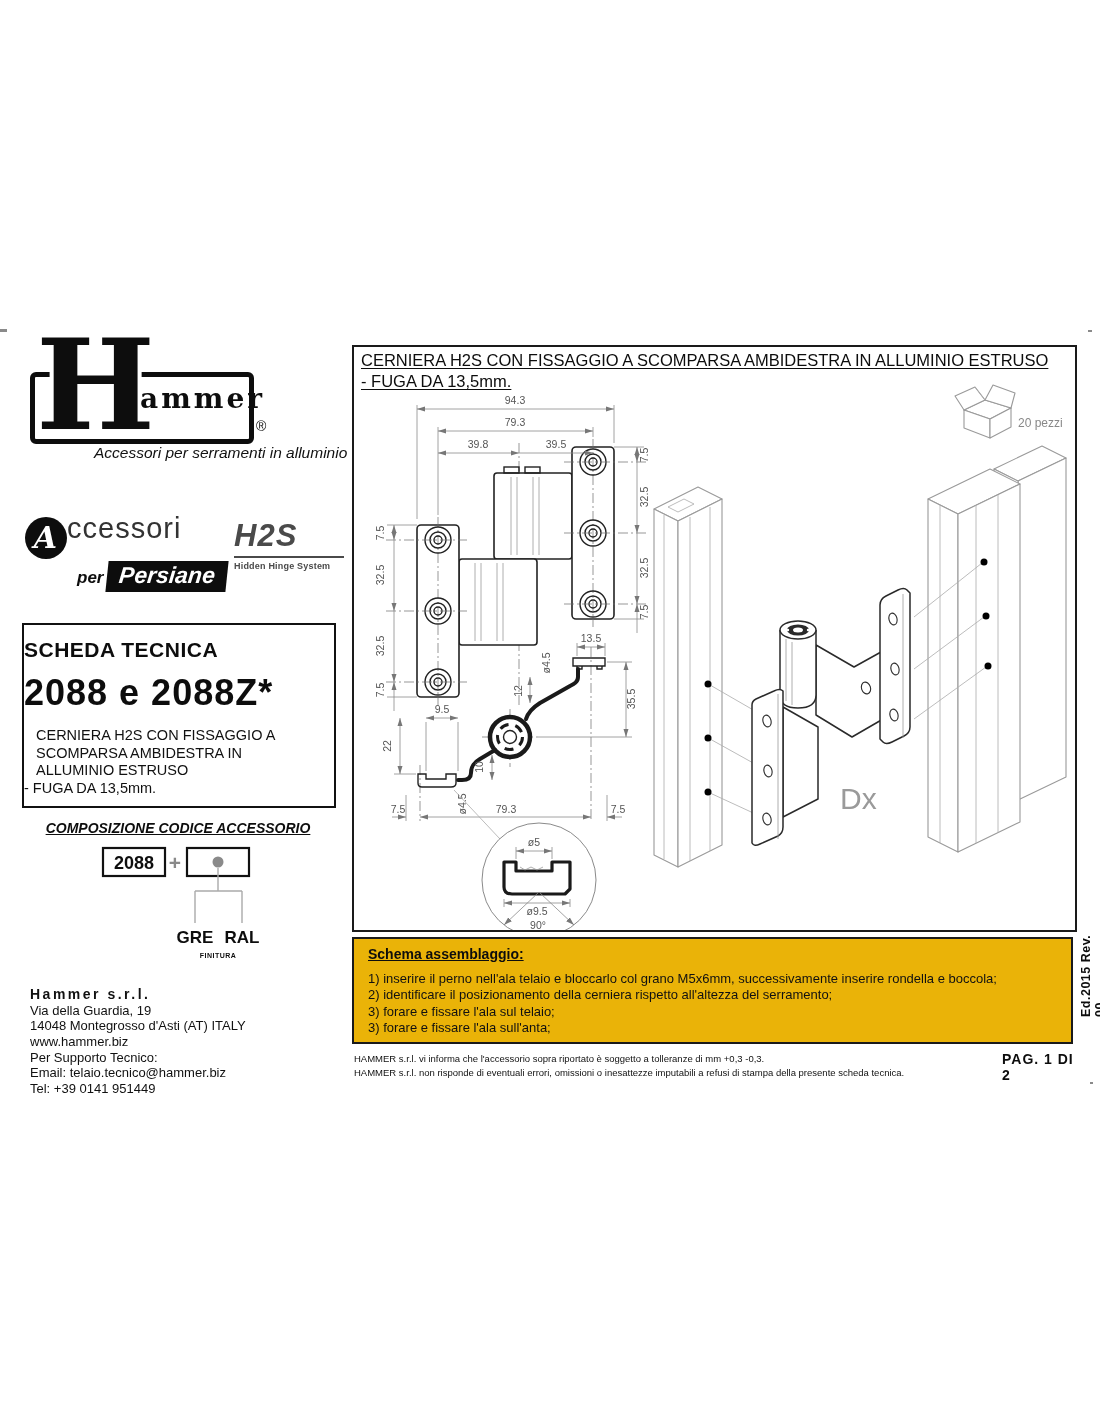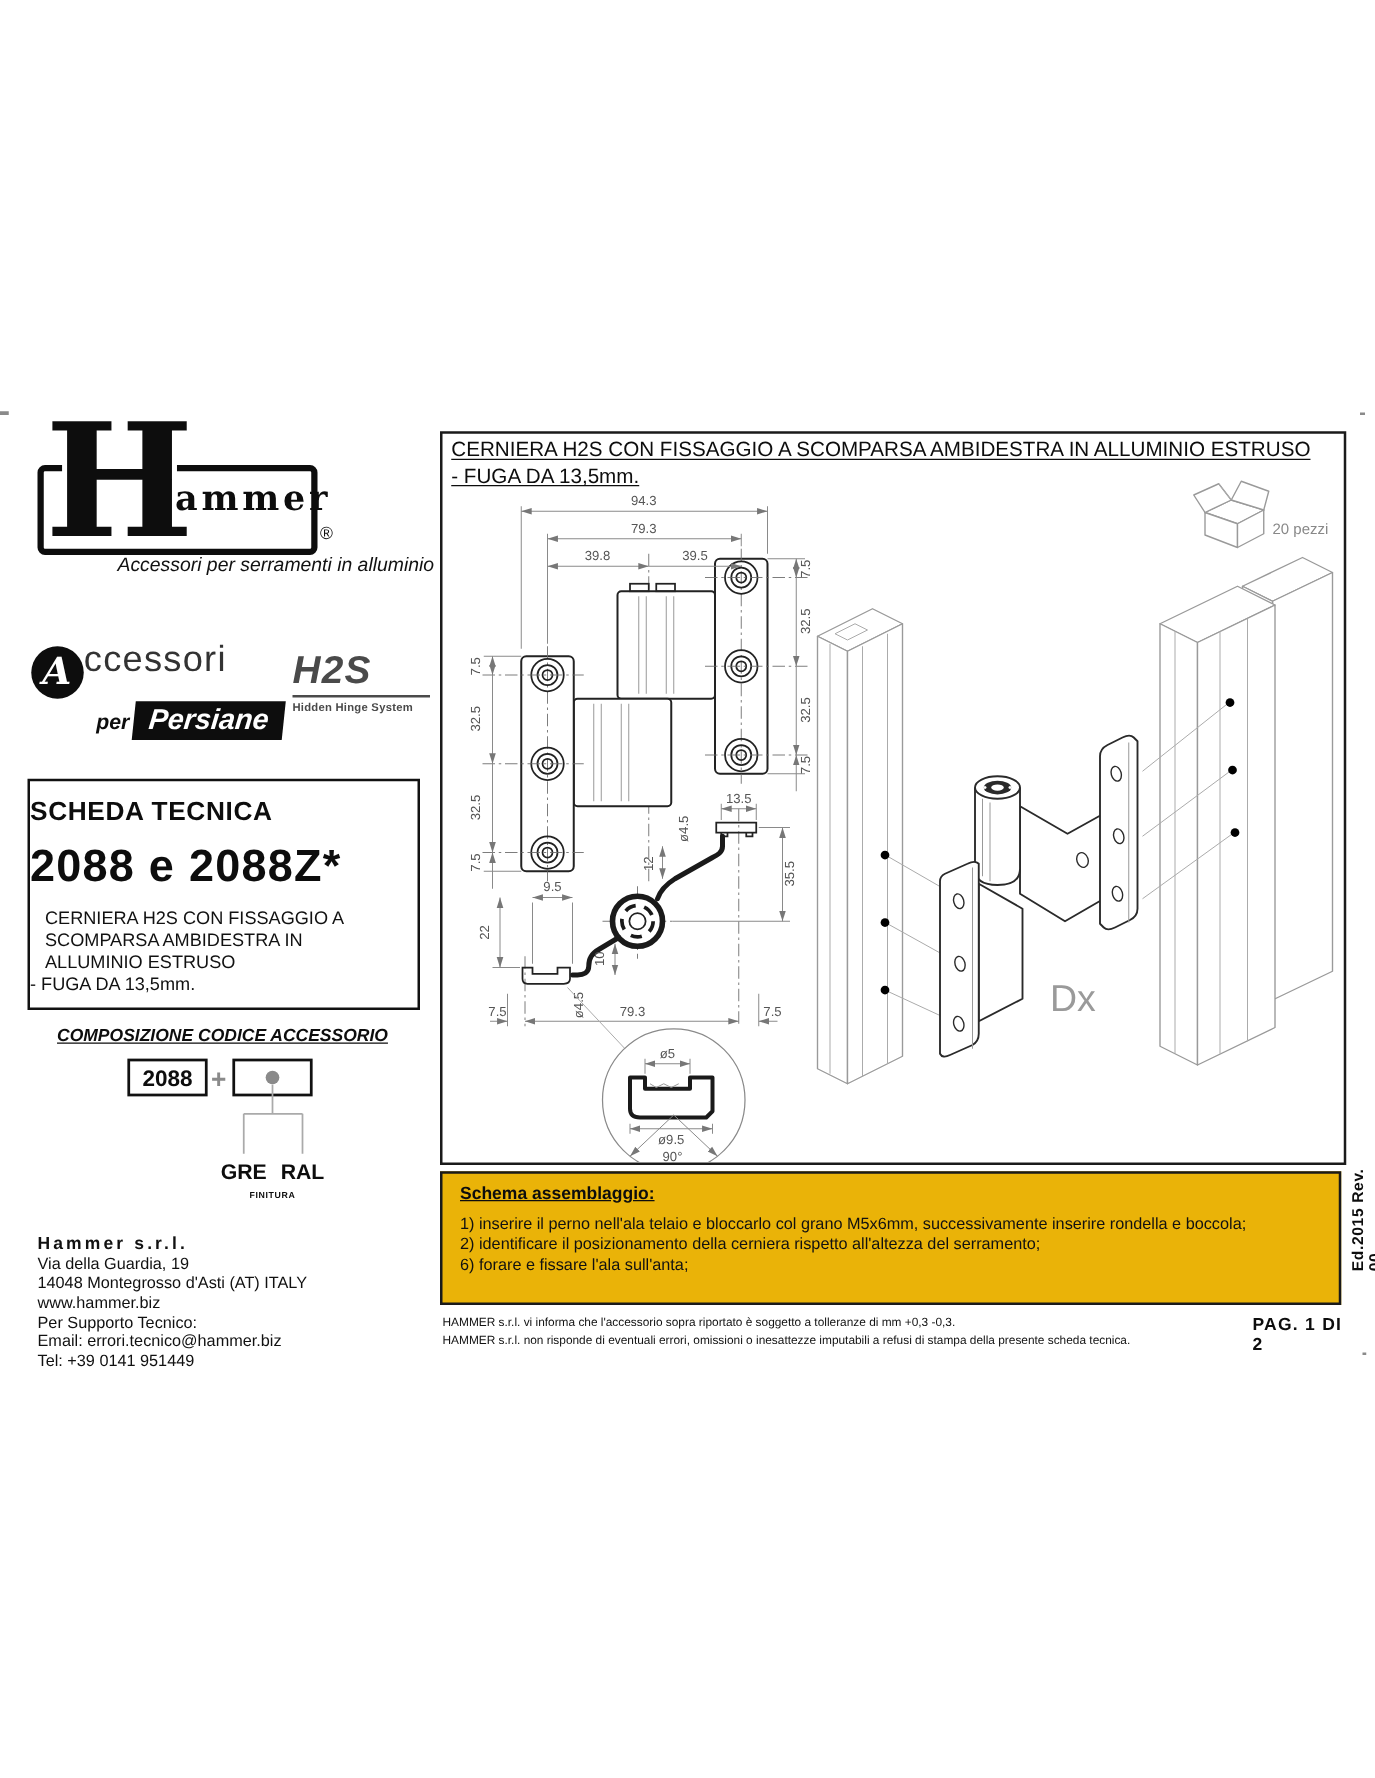--- a/index.html
+++ b/index.html
@@ -142,21 +142,21 @@
   <text x="157" y="100" text-anchor="middle" font-size="17" font-weight="bold" fill="#0d0d0d">RAL</text>
   <text x="133" y="115" text-anchor="middle" font-size="7" font-weight="bold" letter-spacing="0.5" fill="#0d0d0d">FINITURA</text>
 </svg>
 
 <div class="company">
   <div class="company-name">Hammer s.r.l.</div>
   <div>Via della Guardia, 19</div>
   <div>14048 Montegrosso d'Asti (AT) ITALY</div>
   <div>www.hammer.biz</div>
   <div>Per Supporto Tecnico:</div>
-  <div>Email: errori.tecnico@hammer.biz</div>
+  <div>Email: telaio.tecnico@hammer.biz</div>
   <div>Tel: +39 0141 951449</div>
 </div>
 
 <div class="drawing-box">
   <div class="drawing-title">
     <span>CERNIERA H2S CON FISSAGGIO A SCOMPARSA AMBIDESTRA IN ALLUMINIO ESTRUSO</span><br>
     <span>- FUGA DA 13,5mm.</span>
   </div>
 
   <svg class="drawing-svg" viewBox="0 0 721 583">
@@ -413,21 +413,22 @@
     </g>
     <text class="dim-big" x="664" y="80">20 pezzi</text>
   </svg>
 </div>
 
 <div class="schema-box">
   <div class="schema-title">Schema assemblaggio:</div>
   <div class="schema-steps">
     <div>1) inserire il perno nell'ala telaio e bloccarlo col grano M5x6mm, successivamente inserire rondella e boccola;</div>
     <div>2) identificare il posizionamento della cerniera rispetto all'altezza del serramento;</div>
-    <div>6) forare e fissare l'ala sull'anta;</div>
+    <div>3) forare e fissare l'ala sul telaio;</div>
+    <div>3) forare e fissare l'ala sull'anta;</div>
   </div>
 </div>
 
 <div class="footer-notes">
   <div>HAMMER s.r.l. vi informa che l'accessorio sopra riportato è soggetto a tolleranze di mm +0,3 -0,3.</div>
   <div>HAMMER s.r.l. non risponde di eventuali errori, omissioni o inesattezze imputabili a refusi di stampa della presente scheda tecnica.</div>
 </div>
 <div class="page-num">PAG. 1 DI 2</div>
 <div class="edition-wrap">
   <div class="edition">Ed.2015 Rev. 00</div>

